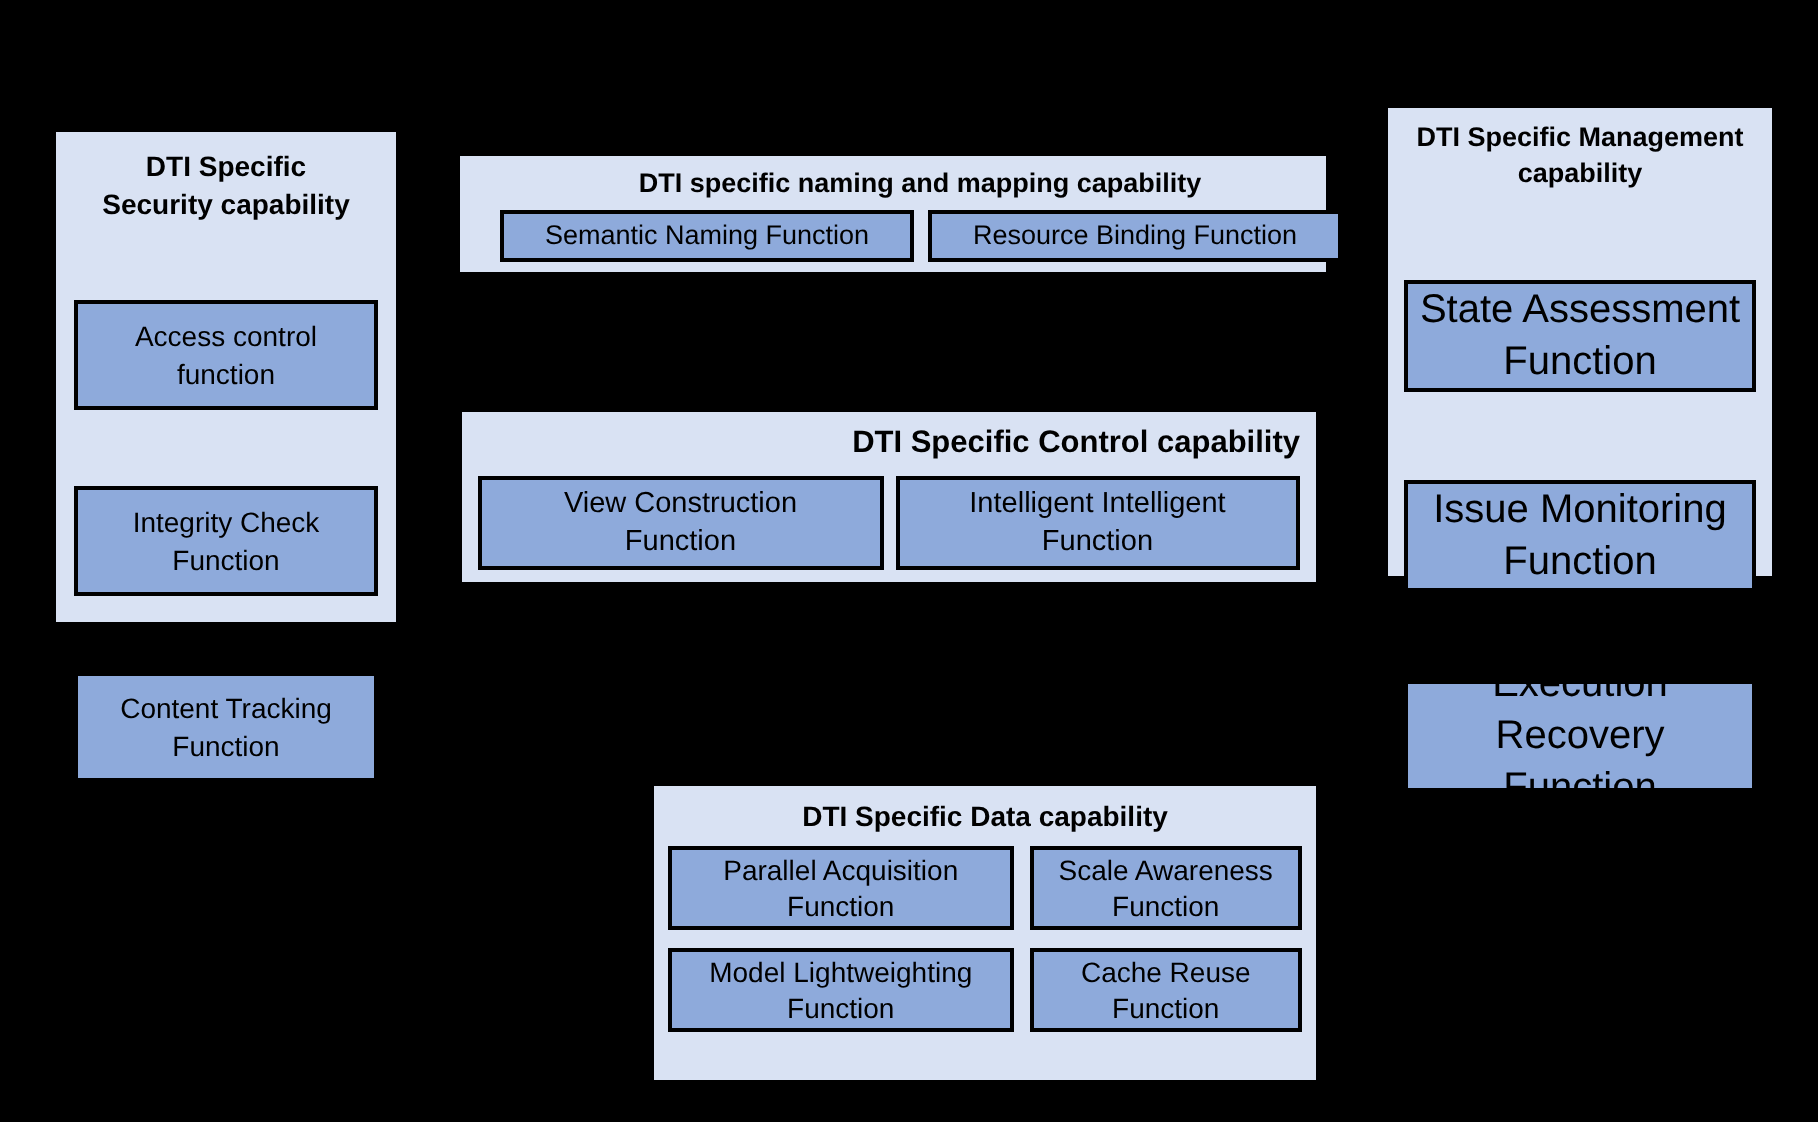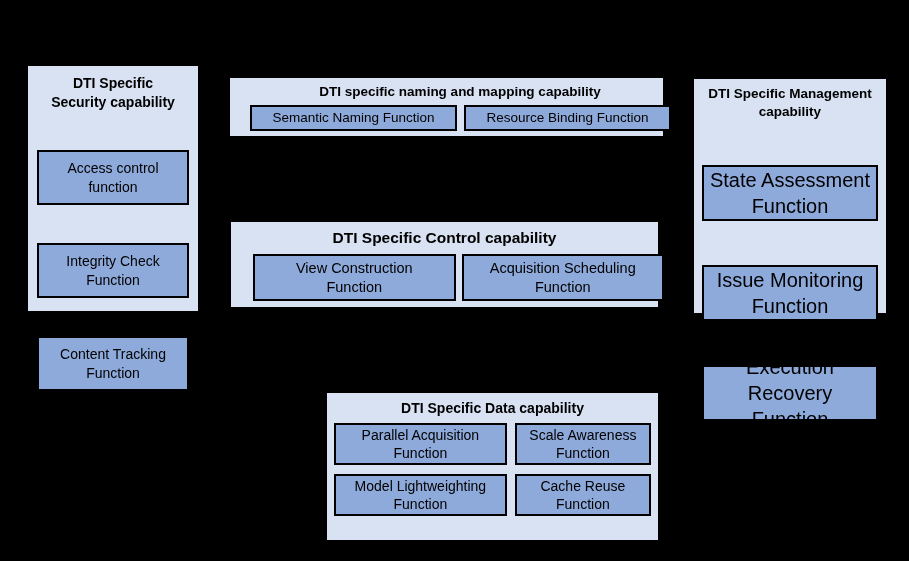--- a/index.html
+++ b/index.html
@@ -70,30 +70,31 @@
   #group-naming {
     left: 228px; top: 76px; width: 437px; height: 62px;
     padding: 5px 6px;
   }
   #group-naming .group-title { font-size: 13.5px; line-height: 18px; margin-bottom: 4px; padding-left: 27px; }
   #group-naming .fn-row { gap: 7px; flex: 1; }
   #group-naming .fn { flex: 1; font-size: 13.5px; }
 
   
   #group-control {
-    left: 229px; top: 220px; width: 431px; height: 89px;
+    left: 229px; top: 204px; width: 431px; height: 89px;
     padding: 4px 8px 6px 8px;
+    align-items: flex-end;
   }
   #group-control .group-title { font-size: 15.5px; line-height: 24px; margin-bottom: 4px; }
   #group-control .fn-row { gap: 6px; flex: 1; }
   #group-control .fn { flex: 1; font-size: 14.5px; }
 
   
   #group-management {
-    left: 692px; top: 77px; width: 196px; height: 238px;
+    left: 692px; top: 52px; width: 196px; height: 238px;
     padding: 6px 8px;
     gap: 8px;
   }
   #group-management .group-title { font-size: 13.5px; line-height: 18px; }
   #group-management .fn { width: 100%; height: 56px; font-size: 20px; flex: 0 0 auto; margin-top: 36px; }
 
   
   #group-data {
     left: 325px; top: 391px; width: 335px; height: 151px;
     padding: 5px 7px;
@@ -124,21 +125,21 @@
       <div class="fn">Semantic Naming Function</div>
       <div class="fn">Resource Binding Function</div>
     </div>
   </div>
 
   <div class="group" id="group-control">
     <div class="group-title">DTI Specific Control capability</div>
     <div class="fn-row">
       <div class="fn">View Construction
 Function</div>
-      <div class="fn">Acquisition Scheduling
+      <div class="fn">Intelligent Intelligent
 Function</div>
     </div>
   </div>
 
   <div class="group" id="group-management">
     <div class="group-title">DTI Specific Management
 capability</div>
     <div class="fn">State Assessment
 Function</div>
     <div class="fn">Issue Monitoring

